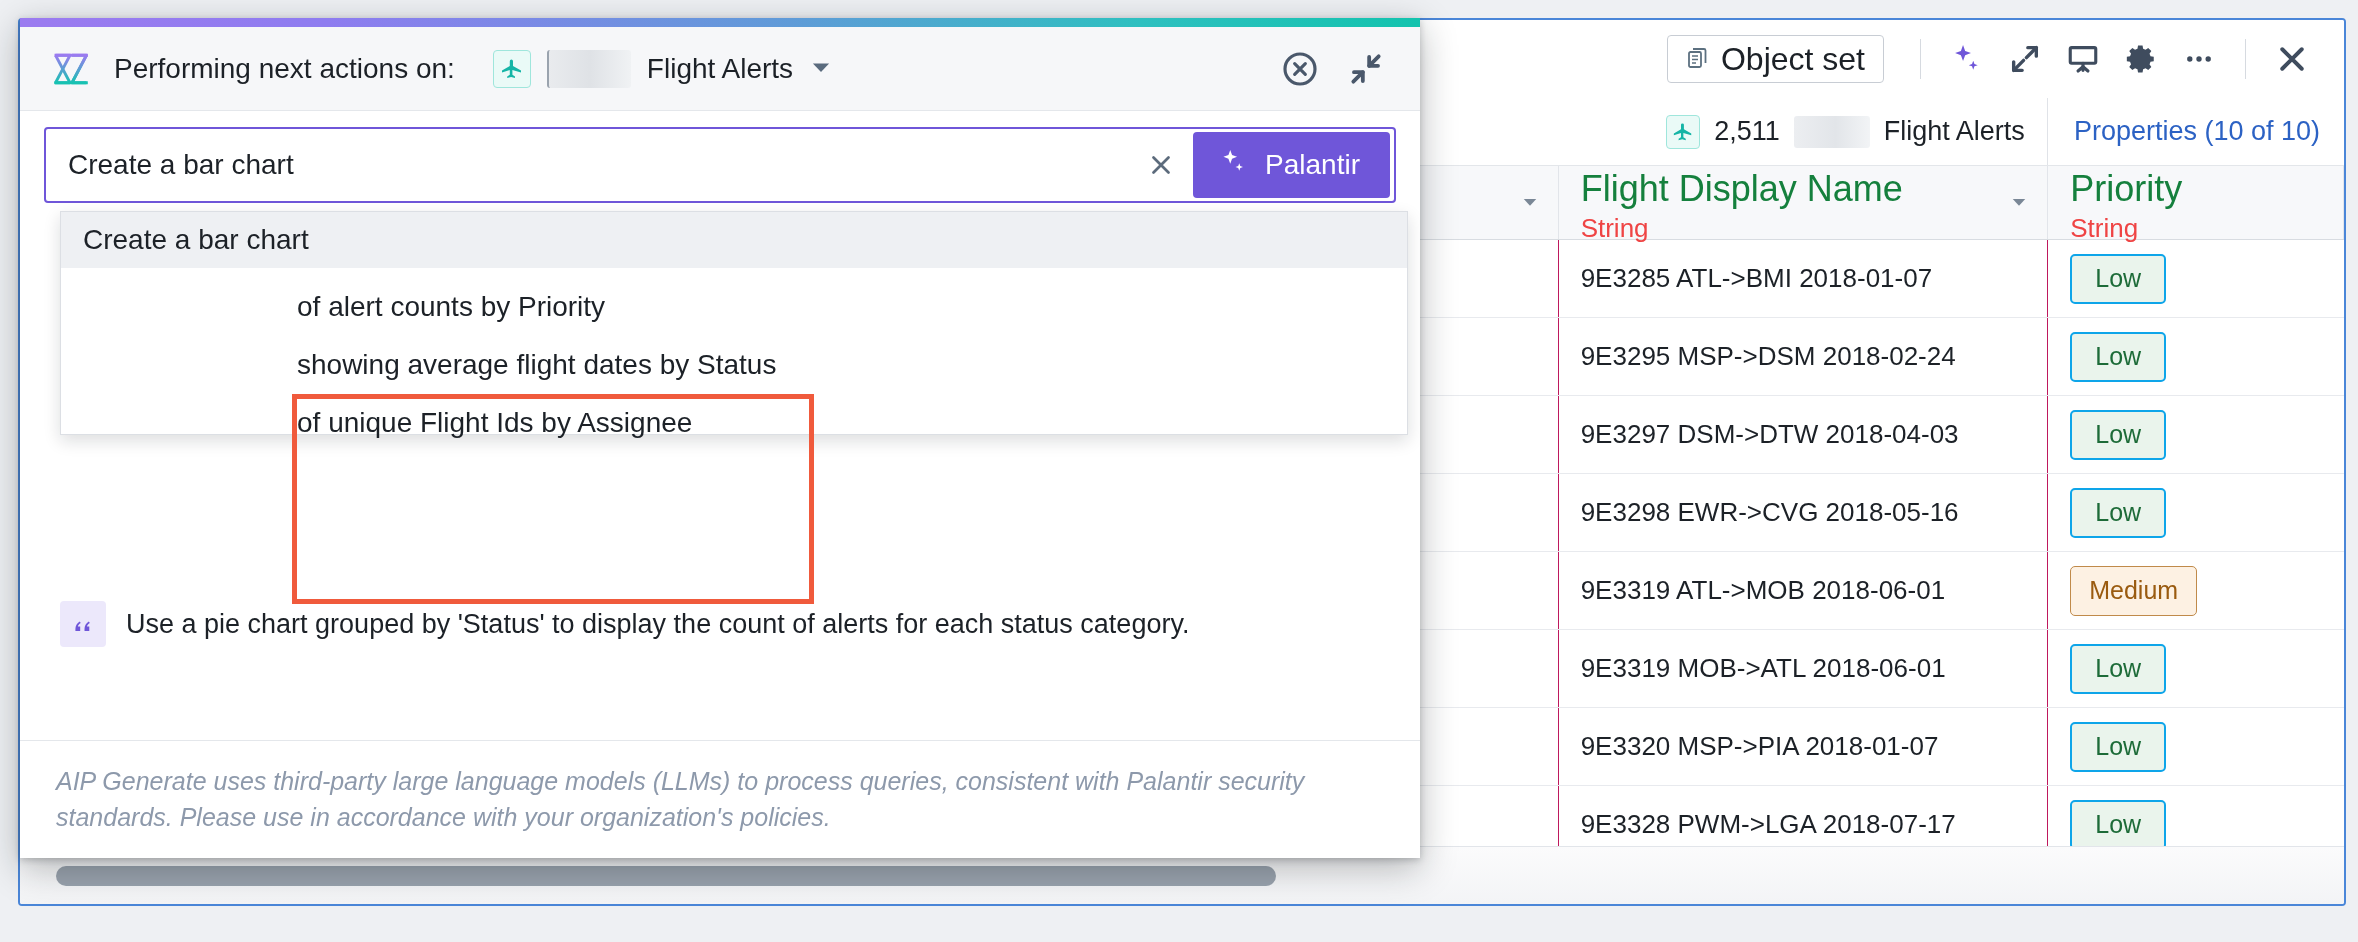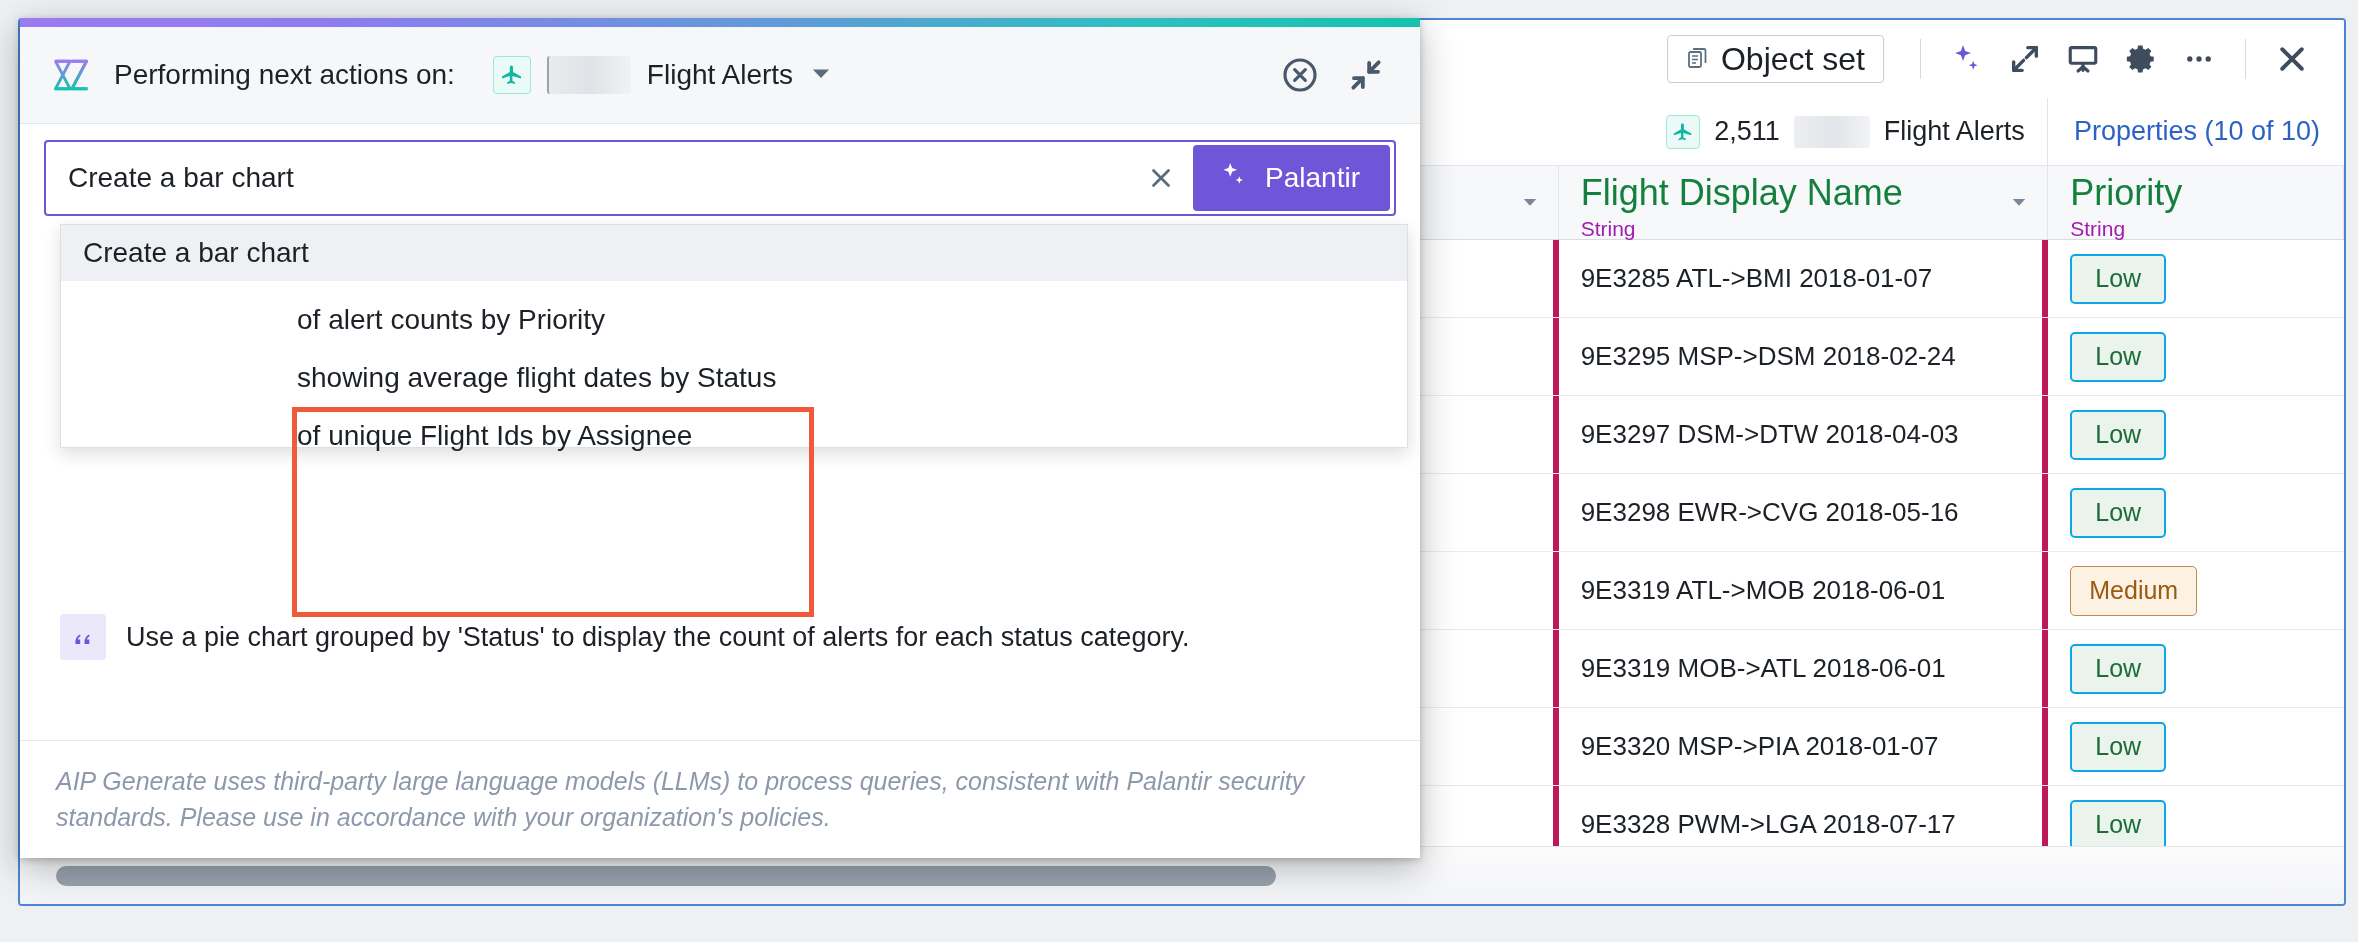--- a/index.html
+++ b/index.html
@@ -84,31 +84,31 @@
     background: #f7f8fa;
     border-bottom: 1px solid #d8dce1;
   }
   .th {
     padding: 10px 16px 0 22px;
     border-right: 1px solid #e2e5ea;
     position: relative;
     display: flex; flex-direction: column; justify-content: center;
   }
   .th-title { font-size: 36px; color: #15803d; line-height: 1.1; }
-  .th-type  { font-size: 21px; color: #a21caf; line-height: 1.3; margin-top: 3px;}
+  .th-type  { font-size: 26px; color: #ef4444; line-height: 1.3; margin-top: 3px;}
   .th-caret { position: absolute; right: 18px; top: 26px; }
 
   .col-a { width: 1168px; }
   .col-b { width: 372px; }
   .col-c { width: 490px; }
   .col-d { width: 296px; }
 
   .trow { display: flex; height: 78px; border-bottom: 1px solid #e8eaee; align-items: center; }
   .td { padding: 0 22px; font-size: 26px; color: #1c2127; display:flex; align-items:center; height:100%; overflow:hidden; white-space:nowrap;}
-  .td.b { border-right: 6px solid #be185d; }
+  .td.b { border-right: 1px solid #be185d; }
 
   .badge {
     display: inline-flex; align-items: center; justify-content: center;
     height: 50px; min-width: 96px; padding: 0 18px;
     border-radius: 5px; font-size: 25px;
   }
   .badge.low    { background: #eaf4ec; border: 2px solid #0ea5e9; color: #1d6b38; }
   .badge.medium { background: #fdf1e3; border: 1px solid #c08a4a; color: #9a5b10; }
 
   .hscroll-area {
@@ -129,21 +129,21 @@
     background: #ffffff;
     box-shadow: 0 10px 34px rgba(16,22,26,.30), 0 2px 7px rgba(16,22,26,.22);
     display: flex; flex-direction: column;
     overflow: hidden;
   }
   .modal-gradient {
     height: 9px; width: 100%;
     background: linear-gradient(90deg,#9b7bf0 0%, #8e7cf0 22%, #5f9bd8 55%, #2ec0c0 80%, #13c3ae 100%);
   }
   .modal-head {
-    height: 97px; background: #f6f7f9;
+    height: 84px; background: #f6f7f9;
     border-bottom: 1px solid #e4e7eb;
     display: flex; align-items: center; padding: 0 26px 0 30px;
   }
   .aip-logo { width: 42px; height: 42px; margin-right: 22px; flex: none; }
   .head-label { font-size: 28px; color: #1c2127; }
   .obj-select {
     display: flex; align-items: center; gap: 16px;
     margin-left: 38px;
   }
   .redact-md {

